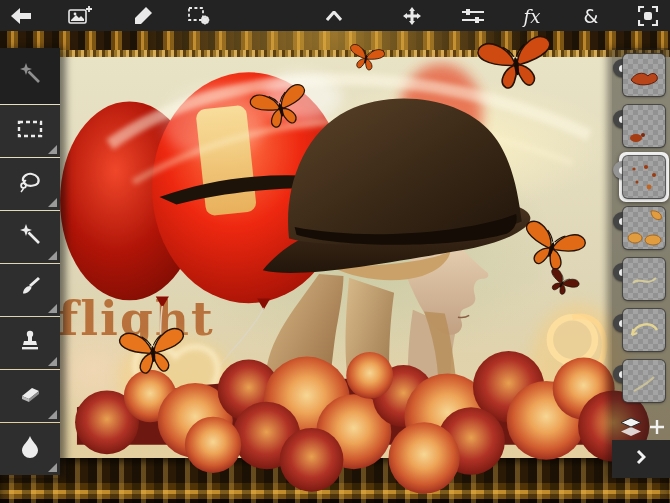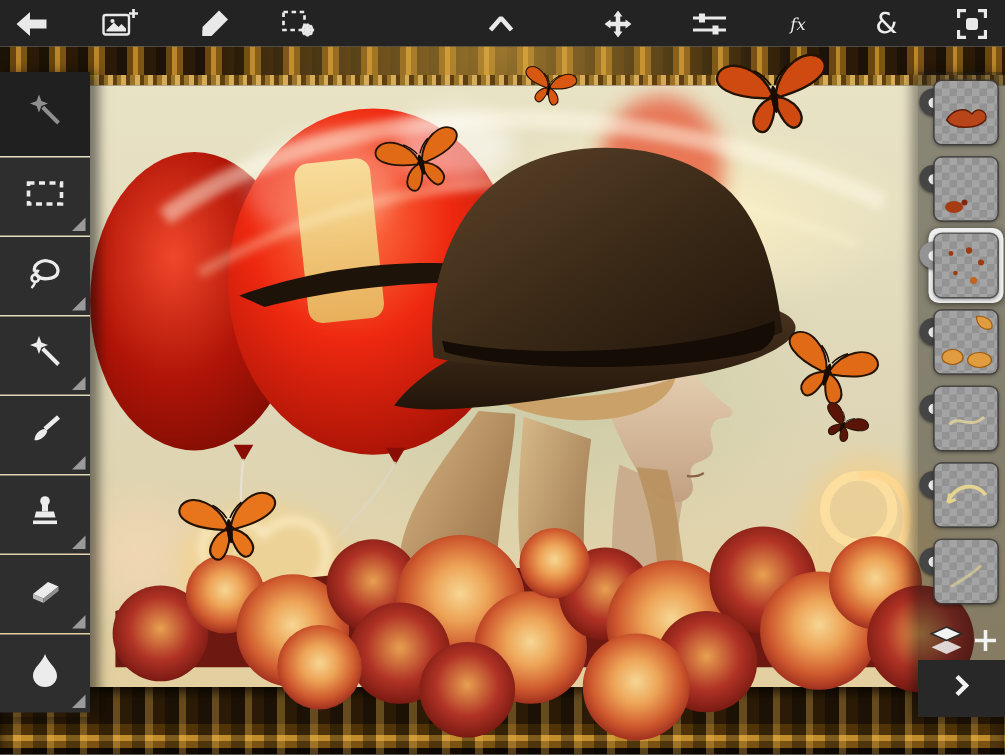--- a/index.html
+++ b/index.html
@@ -29,21 +29,21 @@
     box-shadow:inset 0 4px 6px rgba(0,0,0,.6);}
   .flight-text{position:absolute;left:58px;top:260px;
     font-family:"DejaVu Serif","Liberation Serif",serif;font-weight:bold;
     font-size:47px;letter-spacing:2px;color:rgba(176,92,34,.82);}
   .artsvg{position:absolute;left:0;top:0;pointer-events:none;}
   
   .toolbar{position:absolute;left:0;top:0;width:670px;height:31px;background:#232323;z-index:30;}
   .tbtn{position:absolute;top:2px;width:28px;height:28px;display:flex;align-items:center;
         justify-content:center;color:#e9e9e9;background:none;border:none;padding:0;}
   .tbtn svg{display:block;}
-  .glyph-fx{font-family:"DejaVu Serif","Liberation Serif",serif;font-style:italic;font-size:11px;color:#eee;}
+  .glyph-fx{font-family:"DejaVu Serif","Liberation Serif",serif;font-style:italic;font-size:18px;color:#eee;}
   .glyph-amp{font-family:"DejaVu Sans","Liberation Sans",sans-serif;font-size:19px;color:#eee;}
   
   .toolrail{position:absolute;left:0;top:48px;width:60px;height:430px;z-index:20;
         box-shadow:6px 0 7px rgba(10,10,10,.5);}
   .tool{position:relative;width:60px;height:52px;margin-bottom:1px;background:#2e2e2e;
         display:flex;align-items:center;justify-content:center;color:#ececec;}
   .tool.first{height:56px;background:#202020;color:#8f8f8f;}
   .tool.flyout::after{content:"";position:absolute;right:3px;bottom:3px;
         border-style:solid;border-width:0 0 9px 9px;border-color:transparent transparent #9a9a9a transparent;}
   
@@ -72,20 +72,21 @@
 </head>
 <body>
 
 <div id="stage">
 
   <div class="canvas">
     <div class="frame-top"></div>
     <div class="frame-bead"></div>
     <div class="artwork"></div>
     <div class="frame-bottom"></div>
+    <div class="flight-text">flight</div>
 
     <svg class="artsvg" width="670" height="472" viewBox="0 31 670 503">
       <defs>
         <radialGradient id="balA" cx="40%" cy="35%" r="75%">
           <stop offset="0%" stop-color="#f0472a"></stop>
             <stop offset="55%" stop-color="#b01407"></stop>
             <stop offset="100%" stop-color="#7a0c03"></stop>
         </radialGradient>
         <radialGradient id="balB" cx="42%" cy="32%" r="78%">
           <stop offset="0%" stop-color="#ff7a4a"></stop>

